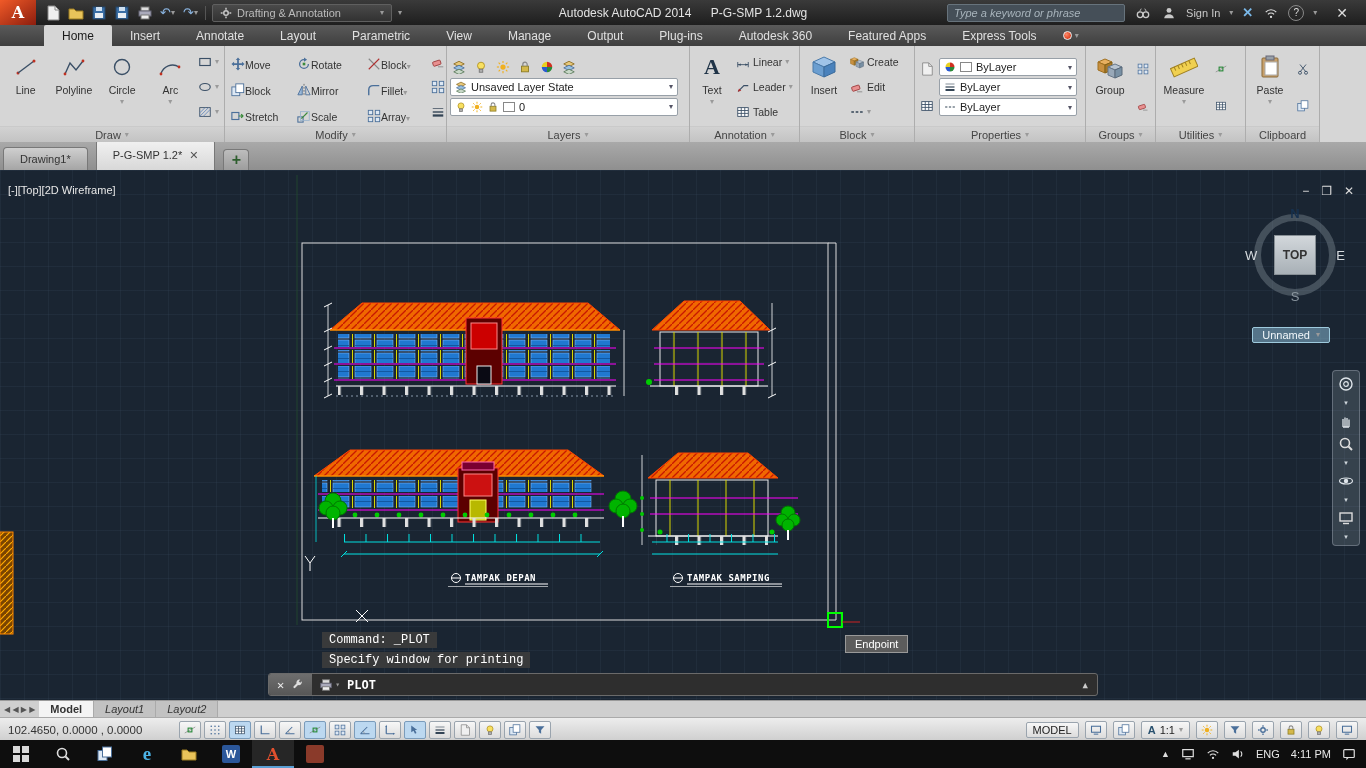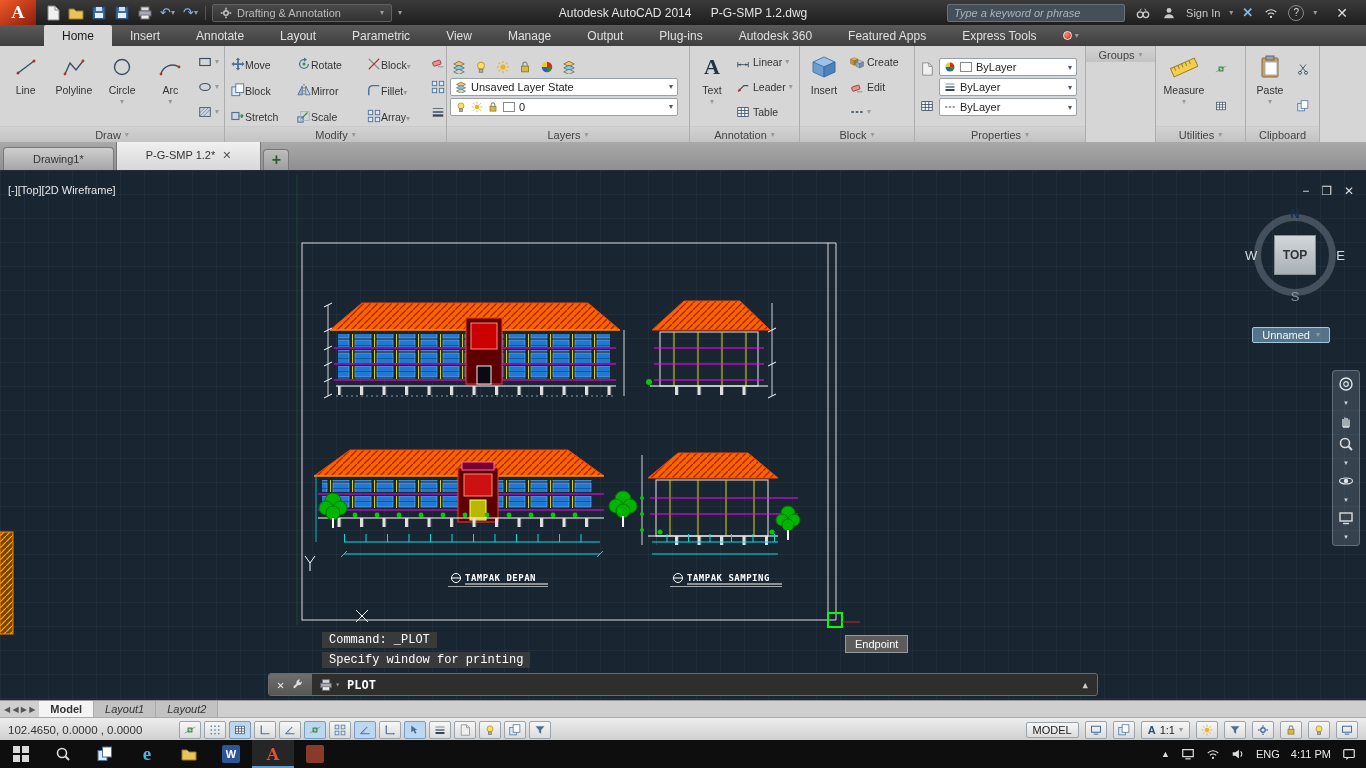--- a/index.html
+++ b/index.html
@@ -48,21 +48,21 @@
 .laycol{display:flex;flex-direction:column;gap:2px;justify-content:center;width:100%}
 .irow{display:flex;gap:4px;align-items:center}
 .i16{width:16px;height:16px}
 .i14{width:14px;height:14px}
 .i12{width:12px;height:12px}
 .bigA{font-size:22px;font-weight:bold;color:#203448;font-family:"Liberation Serif",serif;line-height:1}
 .swatch{width:12px;height:10px;background:#fff;border:1px solid #888}
 
 
 .dtabs{position:absolute;top:142px;left:0;right:0;height:28px;background:linear-gradient(#a9a9a9,#8f8f8f);display:flex;align-items:flex-end;padding-left:3px;z-index:53}
-.dtab{height:23px;display:flex;align-items:center;gap:7px;padding:0 29px;font-size:11px;color:#333;background:linear-gradient(#cfcfcf,#a5a5a5);border:1px solid #787878;border-bottom:none;border-radius:4px 4px 0 0;margin-right:2px}
+.dtab{height:23px;display:flex;align-items:center;gap:7px;padding:0 16px;font-size:11px;color:#333;background:linear-gradient(#cfcfcf,#a5a5a5);border:1px solid #787878;border-bottom:none;border-radius:4px 4px 0 0;margin-right:8px}
 .dtab.active{background:linear-gradient(#f2f2f2,#d8d8d8);height:31px}
 .dtab .x{color:#555;font-size:11px}
 .plustab{height:21px;width:26px;display:flex;align-items:center;justify-content:center;background:linear-gradient(#bdbdbd,#9d9d9d);border:1px solid #787878;border-bottom:none;border-radius:4px 4px 0 0;color:#2e5e2e;font-weight:bold}
 
 
 .canvas{position:absolute;top:170px;left:0;width:1366px;height:530px;background:#1a2532;background-image:linear-gradient(rgba(110,140,170,.08) 1px,transparent 1px),linear-gradient(90deg,rgba(110,140,170,.08) 1px,transparent 1px);background-size:24px 24px;z-index:10}
 .dwg{position:absolute;inset:0}
 .vplabel{position:absolute;top:14px;left:8px;color:#e8e8e8;font-size:11px;z-index:12}
 .vpctl{position:absolute;top:14px;right:12px;color:#ddd;font-size:12px;display:flex;gap:12px;z-index:12}
 .vcube{position:absolute;top:38px;right:24px;width:94px;height:94px;z-index:12}
@@ -827,20 +827,42 @@
           </div>
         </div>
       </div>
       <div class="plabel">
           <span>Properties</span>
           <span class="ddv">▾</span>
         </div>
     </div>
 
     <div class="panel" style="width:70px">
+      <div class="pbody">
+        <div class="bbtn" style="width:42px">
+            <span class="bic">
+              <svg width="26" height="24">
+                <use href="#cub2"></use>
+              </svg>
+            </span>
+            <span>Group</span>
+          </div>
+        <div class="scol">
+          <span class="gico">
+              <svg class="i12">
+                <use href="#arr"></use>
+              </svg>
+            </span>
+          <span class="gico">
+              <svg class="i12">
+                <use href="#ers"></use>
+              </svg>
+            </span>
+        </div>
+      </div>
       <div class="plabel">
           <span>Groups</span>
           <span class="ddv">▾</span>
         </div>
     </div>
 
     <div class="panel" style="width:90px">
       <div class="pbody">
         <div class="bbtn" style="width:50px">
             <span class="bic">

